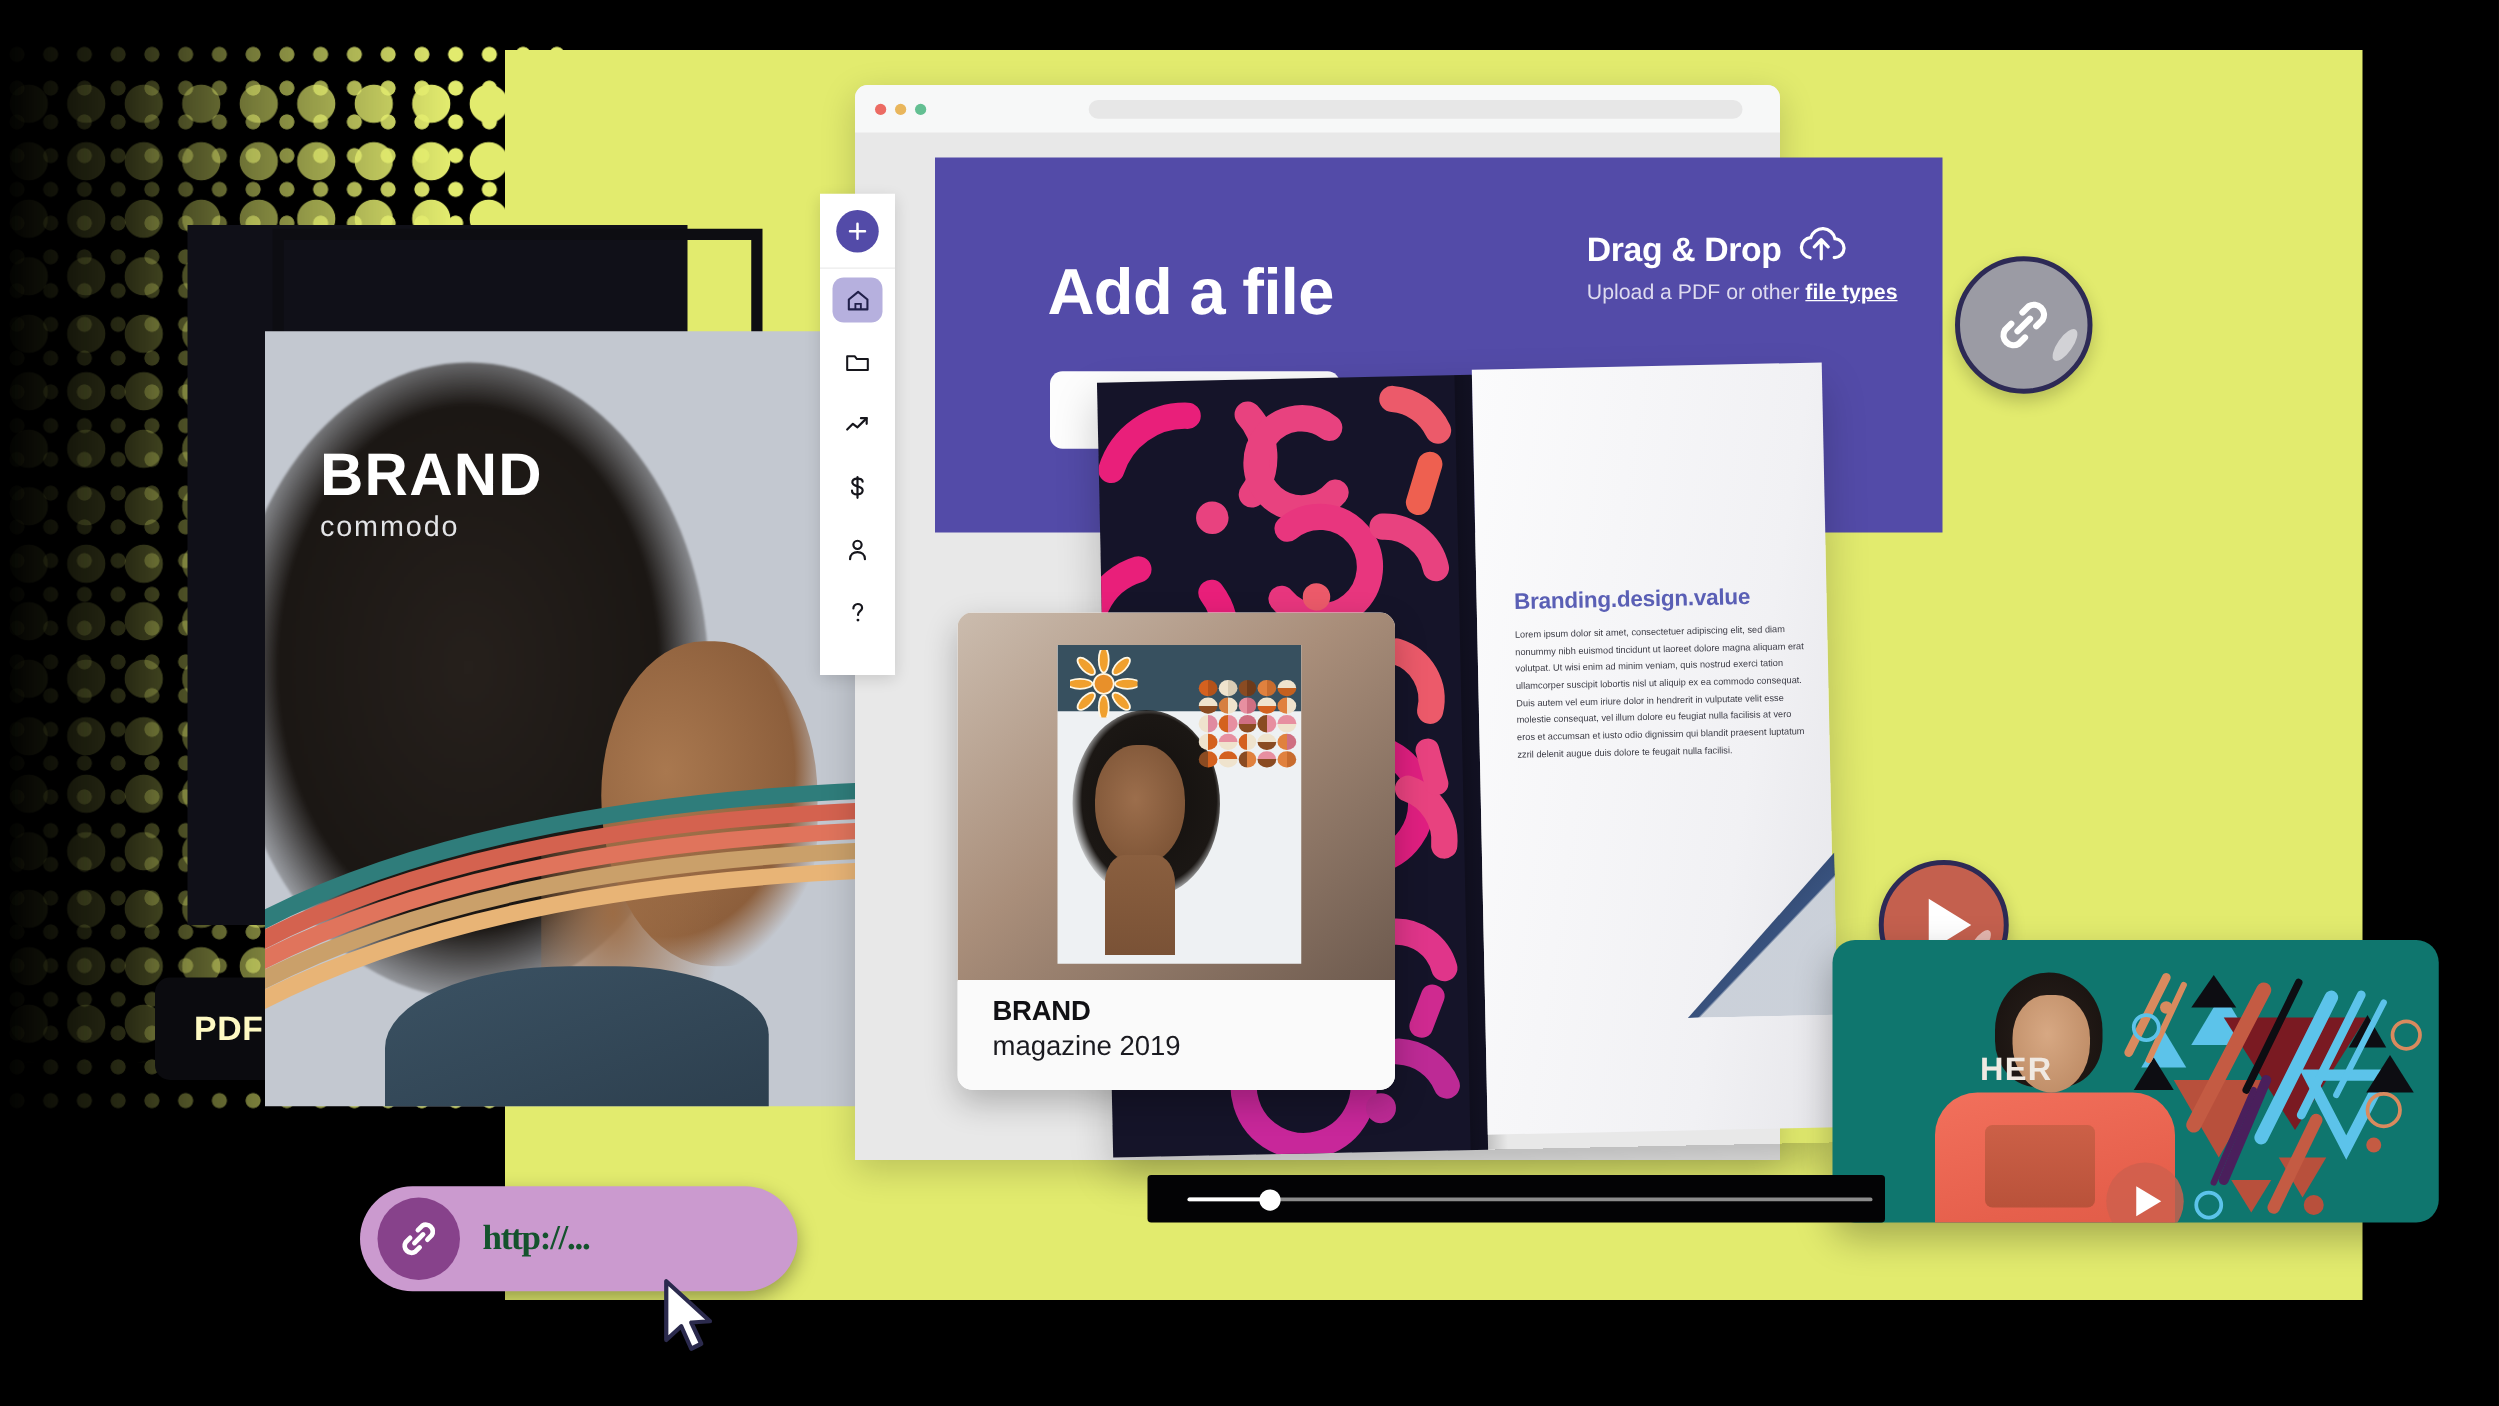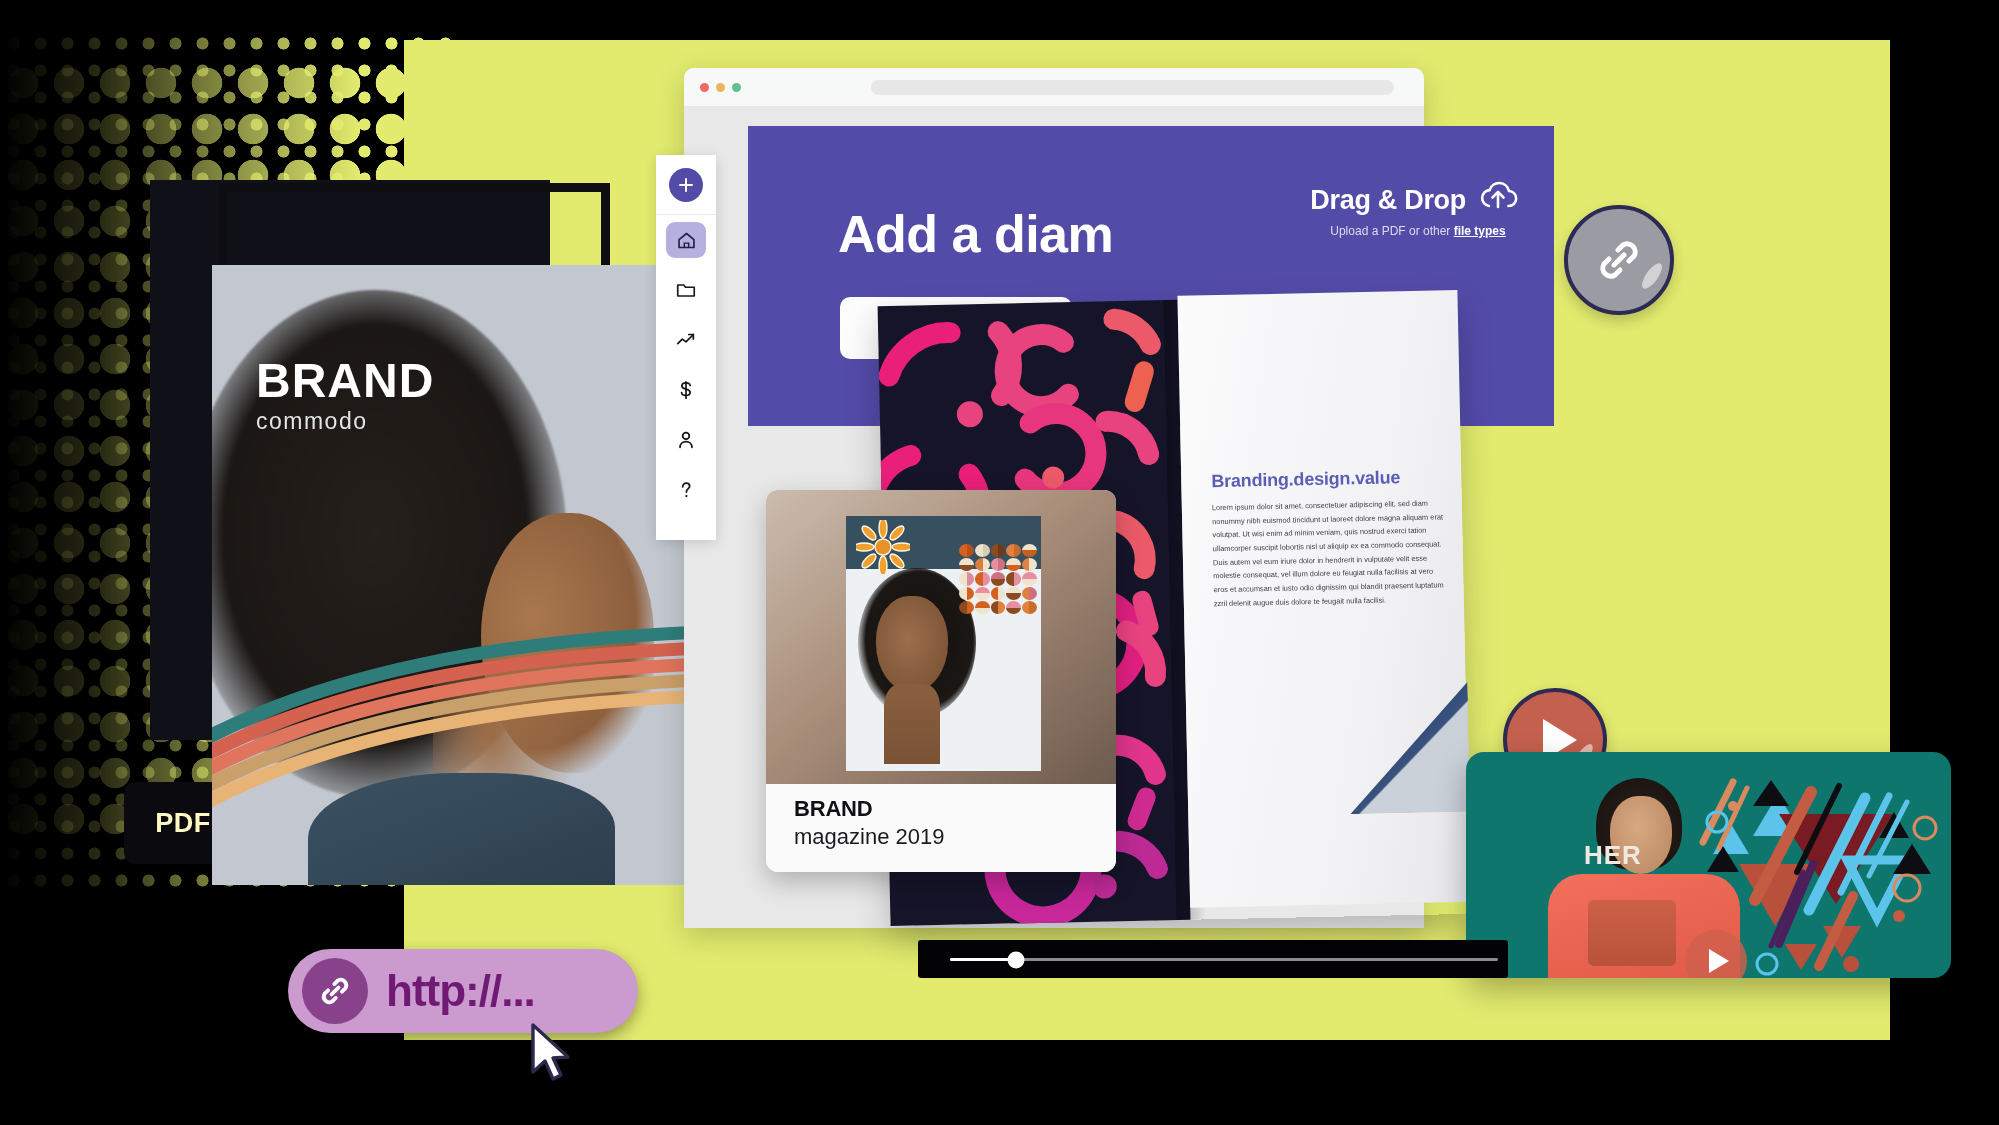--- a/index.html
+++ b/index.html
@@ -67,21 +67,21 @@
   .dot.r{background:#ec6b63;} .dot.y{background:#e9b65c;} .dot.g{background:#63bf92;}
   .addr { flex:1; height:15px; margin-left:130px; margin-right:14px; background:#e7e7e7; border-radius:8px; }
 
   
   .upload-panel { position:absolute; left:748px; top:126px; width:806px; height:300px;
     background:#534ba8; }
   .upload-title { position:absolute; left:90px; top:78px; color:#fff; font-size:52px; font-weight:bold; letter-spacing:-.5px; }
   .dd-wrap { position:absolute; right:36px; top:48px; text-align:left; }
   .dd-row { display:flex; align-items:center; gap:12px; }
   .dd-title { color:#fff; font-size:27px; font-weight:bold; letter-spacing:-.3px;margin-top:11px; }
-  .dd-sub { color:#dedbef; font-size:12px; margin-top:8px;margin-left:20px; }
+  .dd-sub { color:#dedbef; font-size:17px; margin-top:8px; }
   .dd-sub b { color:#fff; text-decoration:underline; }
   .file-btn { position:absolute; left:840px; top:297px; width:232px; height:62px;
     background:#fdfdfd; border-radius:10px; }
 
   
   .rail { position:absolute; left:656px; top:155px; width:60px; height:385px;
     background:#fff; box-shadow:0 3px 12px rgba(0,0,0,.14); }
   .rail-top { height:60px; display:flex; align-items:center; justify-content:center;
     border-bottom:1px solid #ececec; }
   .plus-btn { width:34px; height:34px; border-radius:50%; background:#534ba8;
@@ -175,21 +175,21 @@
   .publish span { color:#fff; font-size:30px; letter-spacing:-.2px; }
 
   
   .url-pill { position:absolute; left:288px; top:949px; width:350px; height:84px;
     background:#cb9acf; border-radius:42px; display:flex; align-items:center; padding-left:14px; gap:18px;
     box-shadow:0 6px 16px rgba(0,0,0,.35); }
   .url-pill::after { content:""; position:absolute; left:8px; top:8px; right:8px; bottom:8px;
     border-radius:42px; pointer-events:none; }
   .url-icon { width:66px; height:66px; border-radius:50%; background:#87428b;
     display:flex; align-items:center; justify-content:center; flex:0 0 auto; }
-  .url-text { color:#701a75; font-size:44px; font-weight:bold; letter-spacing:-1px; }
+  .url-text { color:#14532d; font-size:28px; font-weight:bold; letter-spacing:-1px;font-family:Liberation Serif, serif; }
   .cursor { position:absolute; left:528px; top:1022px; width:46px; height:62px; }
 
   .hl { position:absolute; border-radius:50%; background:rgba(255,255,255,.55); }
 </style>
 </head>
 <body>
 
 <div class="stage">
 
   <div class="halftone small"></div>
@@ -232,21 +232,21 @@
       <div class="dots">
         <span class="dot r"></span>
         <span class="dot y"></span>
         <span class="dot g"></span>
       </div>
       <div class="addr"></div>
     </div>
   </div>
 
   <div class="upload-panel">
-    <div class="upload-title">Add a diam</div>
+    <div class="upload-title">Add a file</div>
     <div class="dd-wrap">
       <div class="dd-row">
         <div class="dd-title">Drag &amp; Drop</div>
         <svg width="40" height="32" viewBox="0 0 40 32">
           <path d="M11,27 a8,8 0 0 1 0.6,-15.9 A10,10 0 0 1 31,12 a7.5,7.5 0 0 1 -0.6,15" fill="none" stroke="#fff" stroke-width="2.6" stroke-linecap="round"></path>
           <path d="M20,28 V13 M14.5,18.5 L20,12.8 L25.5,18.5" fill="none" stroke="#fff" stroke-width="2.6" stroke-linecap="round" stroke-linejoin="round"></path>
         </svg>
       </div>
       <div class="dd-sub"><span>Upload a PDF or other </span><b>file types</b></div>
     </div>

